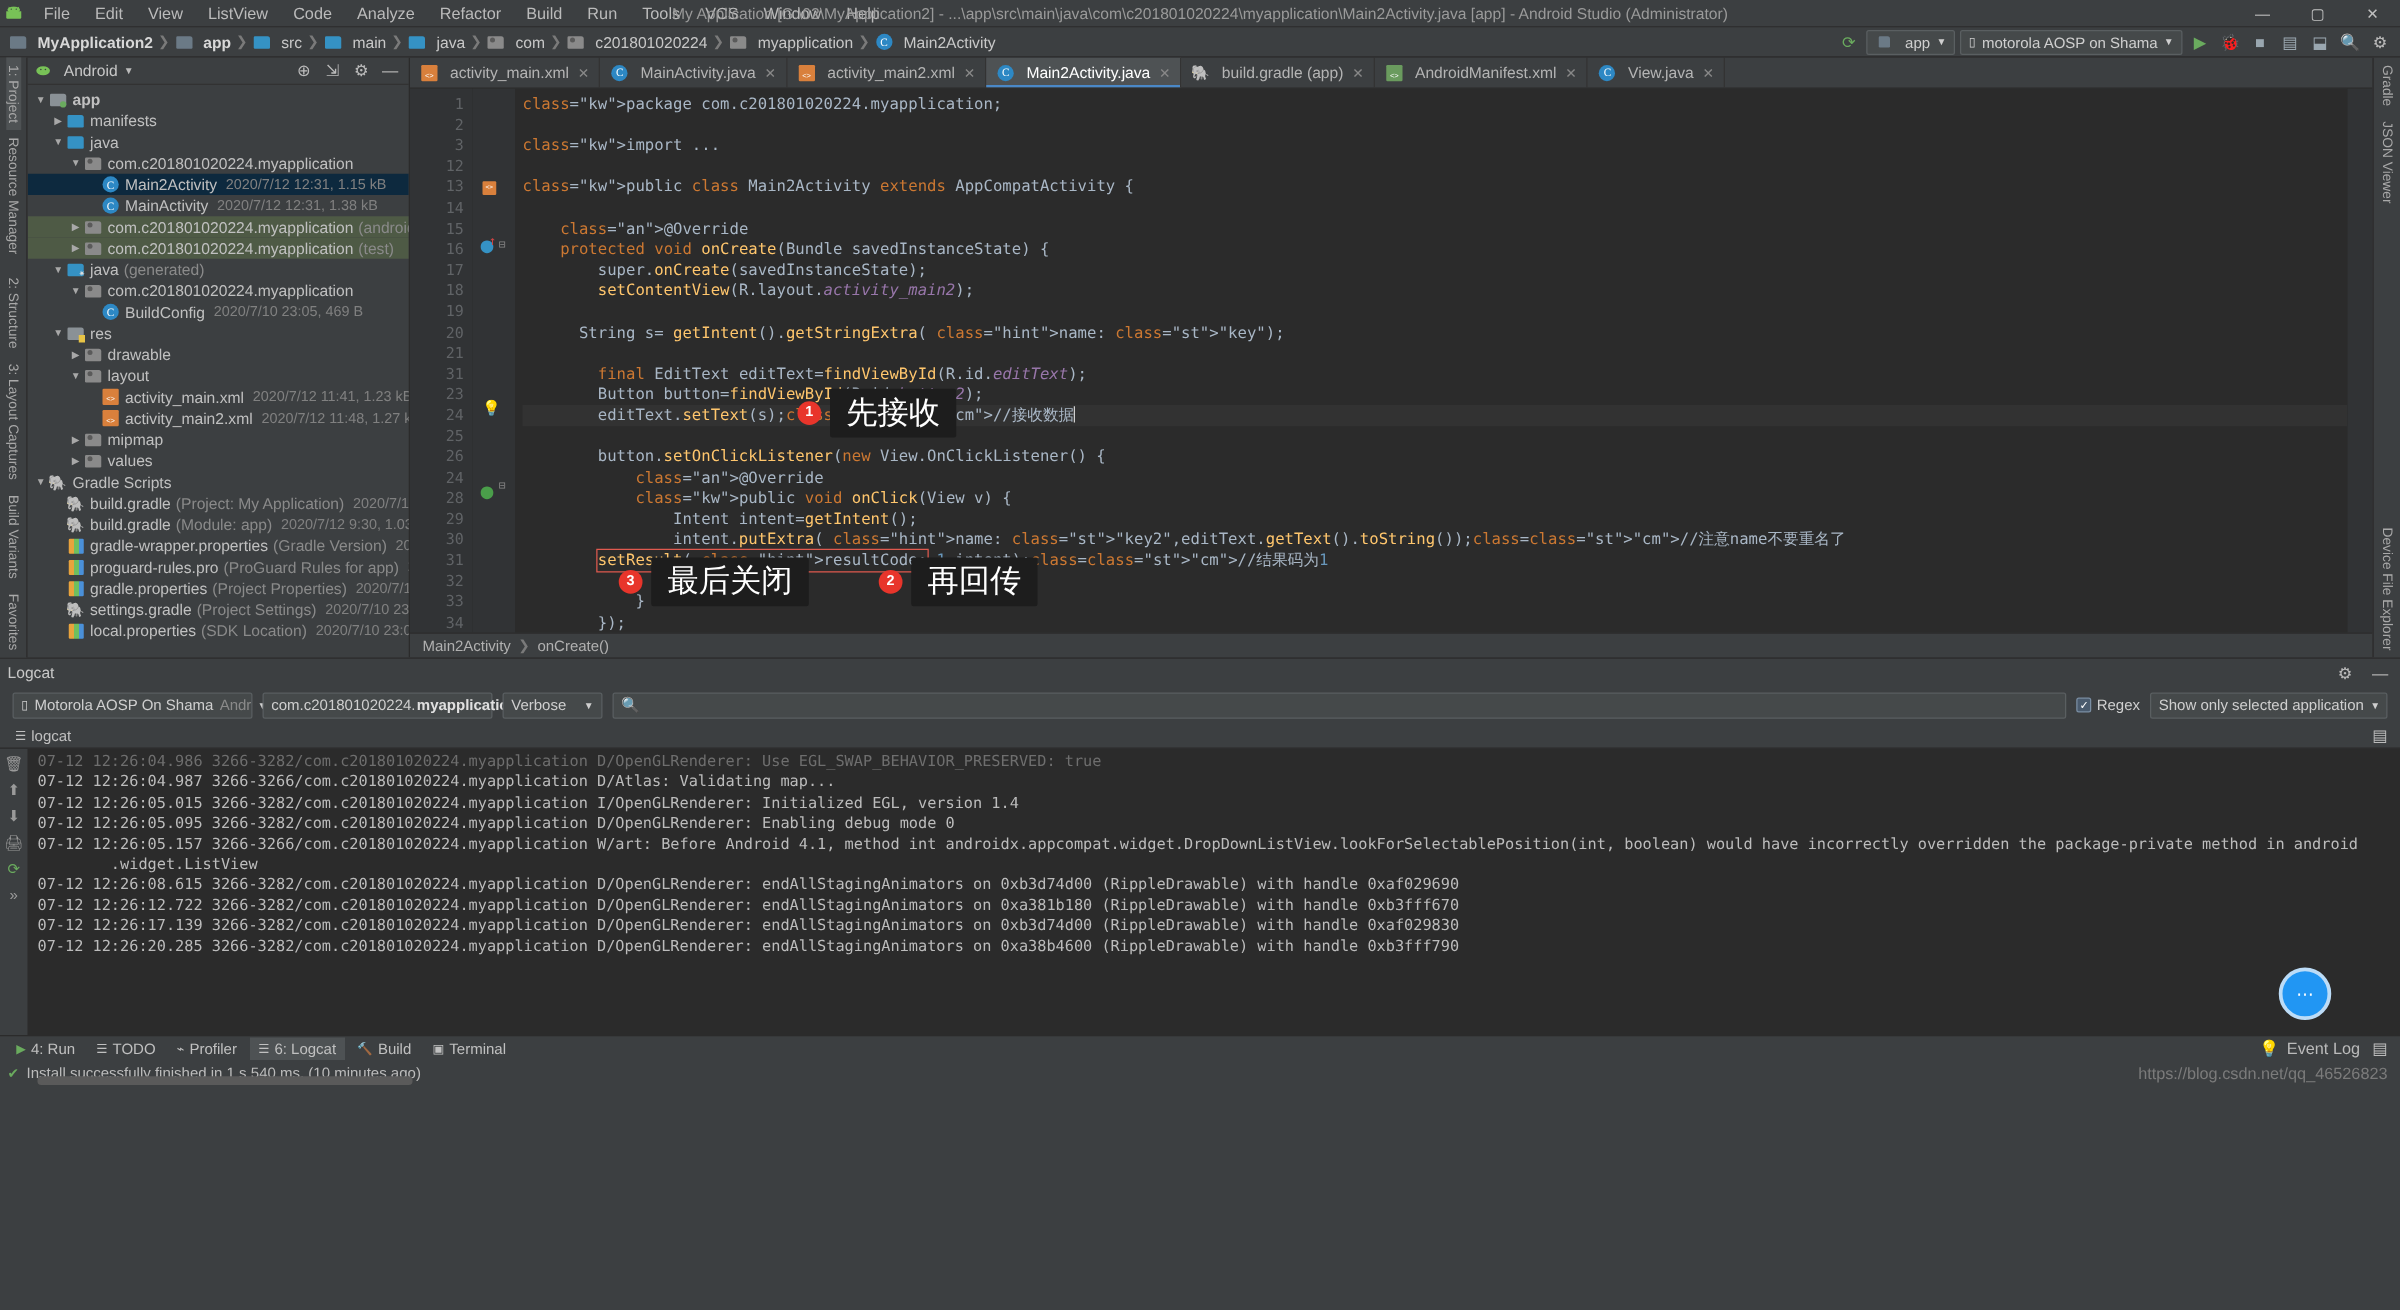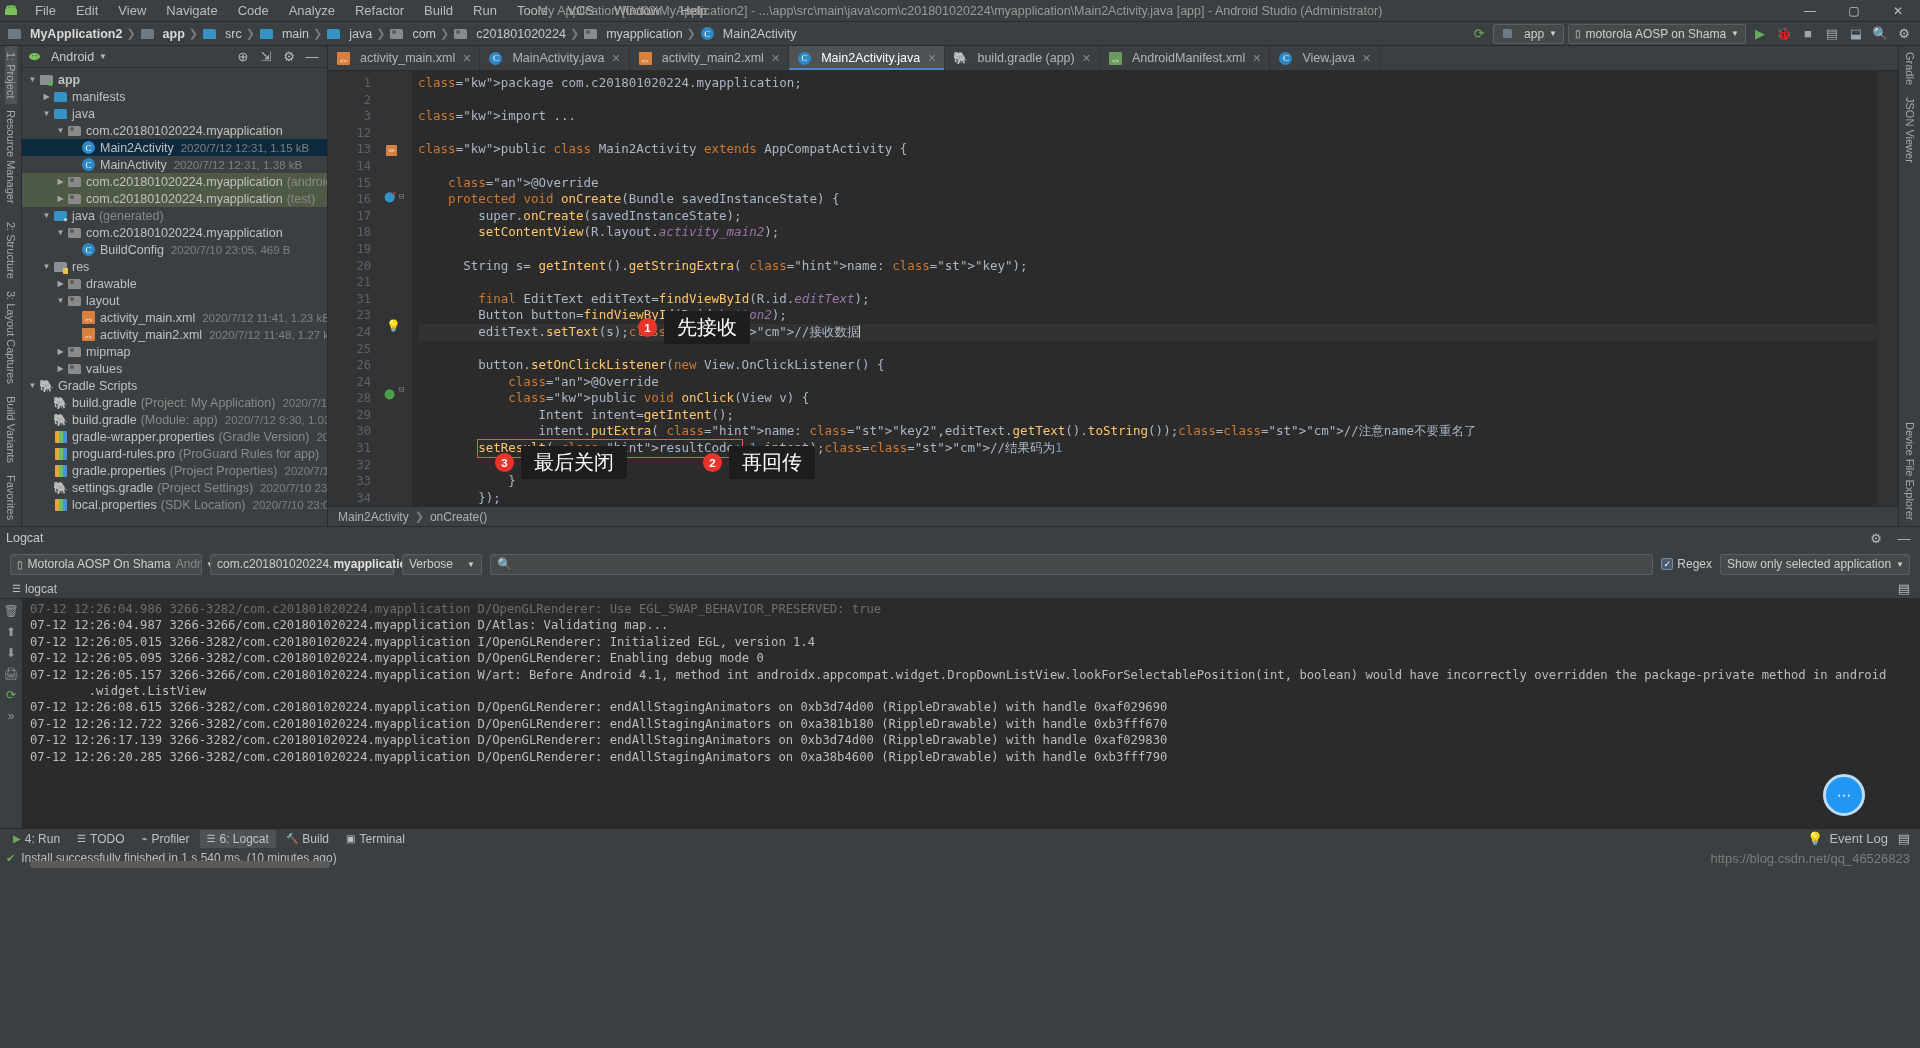--- a/index.html
+++ b/index.html
@@ -108,21 +108,21 @@
 
   .code-right-gut { width:20px; background:#313335; flex:none; position:relative;}
   .editor-status { height:20px; background:#3c3f41; display:flex; align-items:center;
     gap:5px; padding-left:10px; flex:none; border-top:1px solid #2b2b2b; font-size:12px; color:#b0b0b0;}
 
   
   .callout { position:absolute; display:flex; align-items:center; gap:7px; z-index:40; }
   .badge { width:19px;height:19px;border-radius:50%;background:#e8352b;color:#fff;
     font-size:11.5px;display:flex;align-items:center;justify-content:center;
     font-family:"Liberation Sans",sans-serif; font-weight:bold;}
-  .cbox { background:#1d1d1d; color:#ffffff; font-size:20px; padding:5px 13px;
+  .cbox { background:#1d1d1d; color:#ffffff; font-size:25px; padding:5px 13px;
     font-family:"DejaVu Sans",sans-serif; border-radius:2px; line-height:1.15;}
 
   
   .logcat { height:302px; background:#3c3f41; display:flex; flex-direction:column; flex:none;
     border-top:1px solid #2b2b2b; }
   .lc-head { height:22px; display:flex; align-items:center; padding:0 6px; flex:none;}
   .lc-title { font-size:12.5px; color:#c8c8c8; }
   .lc-head-right { margin-left:auto; display:flex; gap:8px; align-items:center;}
   .lc-toolbar { height:30px; display:flex; align-items:center; gap:8px; padding:0 10px; flex:none;}
   .lc-combo { height:21px; background:#45494a; border:1px solid #5a5f61; border-radius:2px;
@@ -171,21 +171,21 @@
           <path d="M3 0.5l1 1.6M11 0.5l-1 1.6" stroke="#78c257" stroke-width="0.8"></path>
           <ellipse cx="7" cy="2.8" rx="5" ry="2.6" fill="#78c257"></ellipse>
           <circle cx="5" cy="2.3" r="0.5" fill="#3c3f41"></circle>
           <circle cx="9" cy="2.3" r="0.5" fill="#3c3f41"></circle>
         </svg>
     </div>
     <div class="menu">
       <div class="menu-item">File</div>
       <div class="menu-item">Edit</div>
       <div class="menu-item">View</div>
-      <div class="menu-item">Navigate</div>
+      <div class="menu-item">ListView</div>
       <div class="menu-item">Code</div>
       <div class="menu-item">Analyze</div>
       <div class="menu-item">Refactor</div>
       <div class="menu-item">Build</div>
       <div class="menu-item">Run</div>
       <div class="menu-item">Tools</div>
       <div class="menu-item">VCS</div>
       <div class="menu-item">Window</div>
       <div class="menu-item">Help</div>
     </div>

